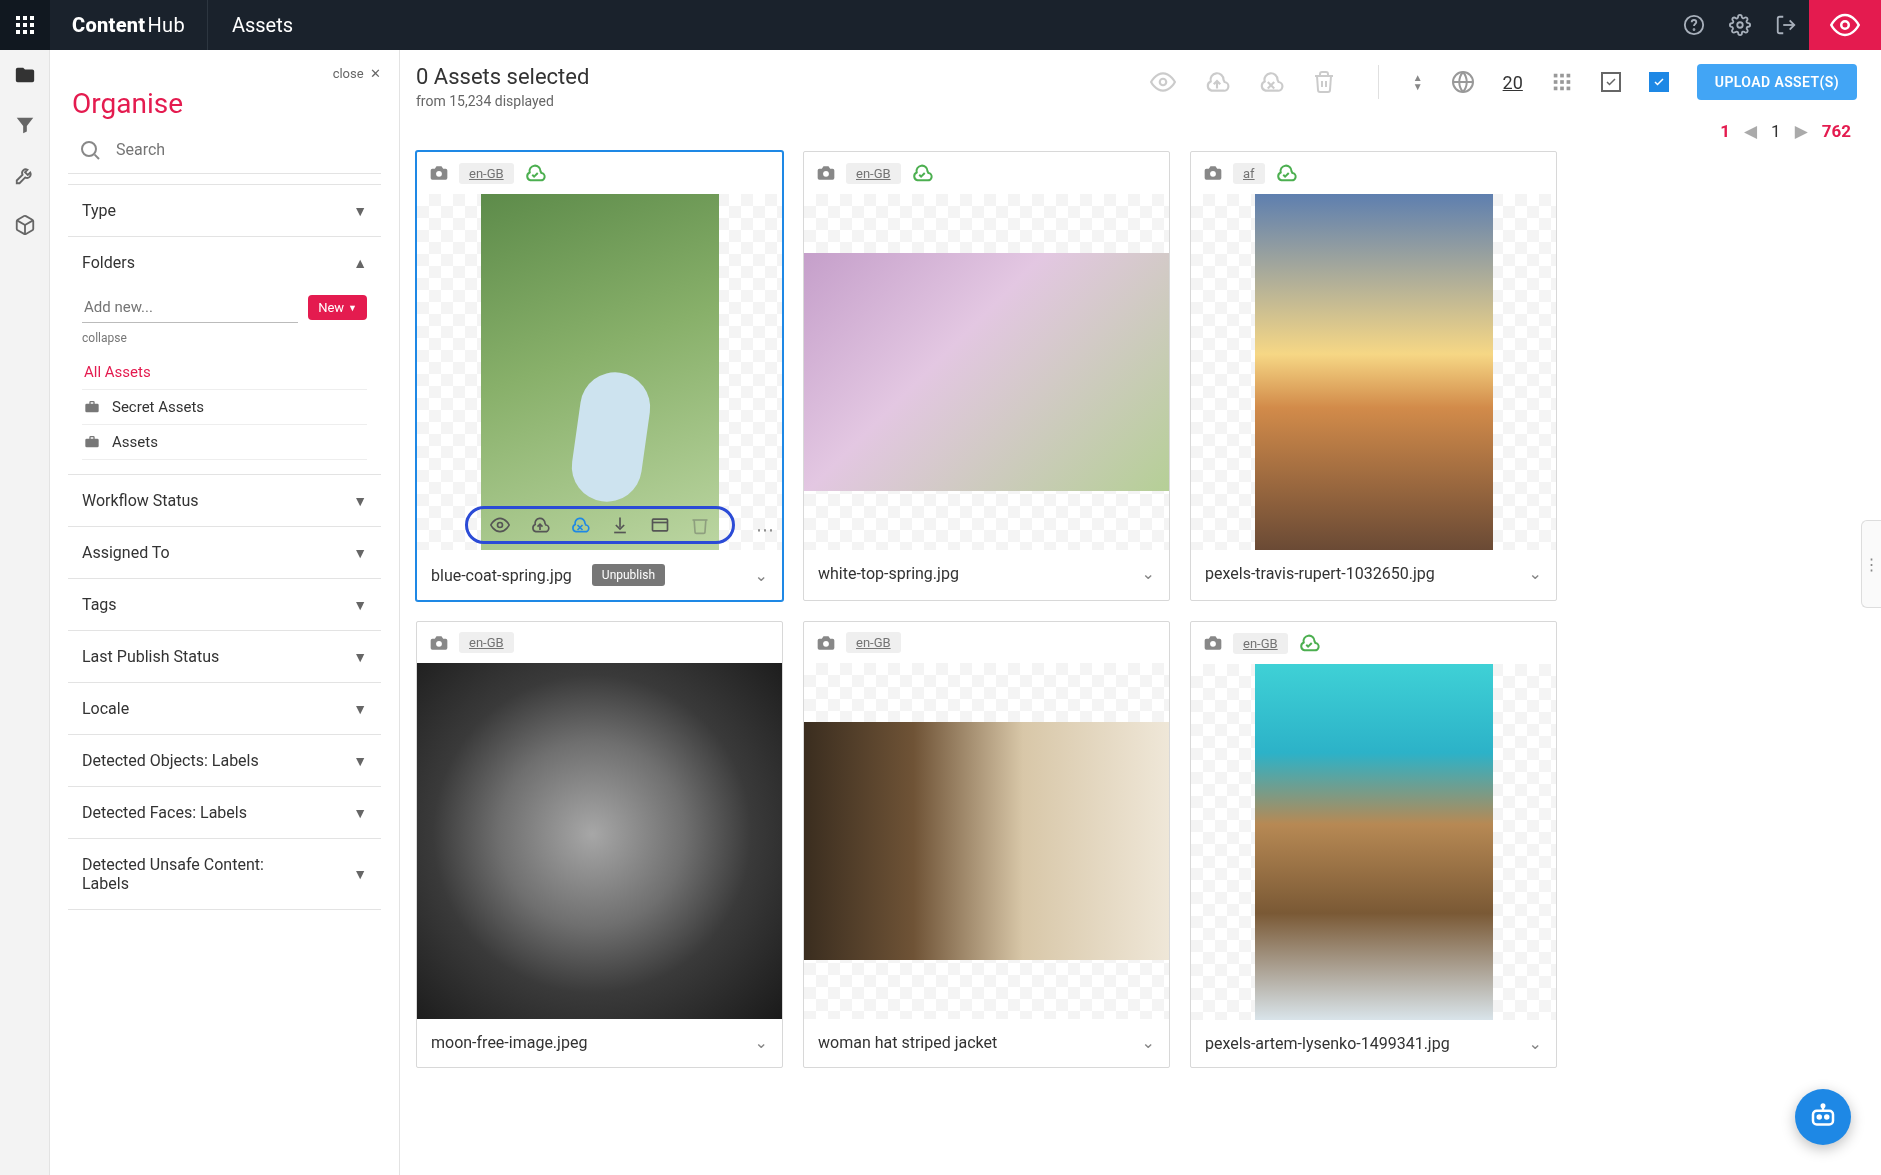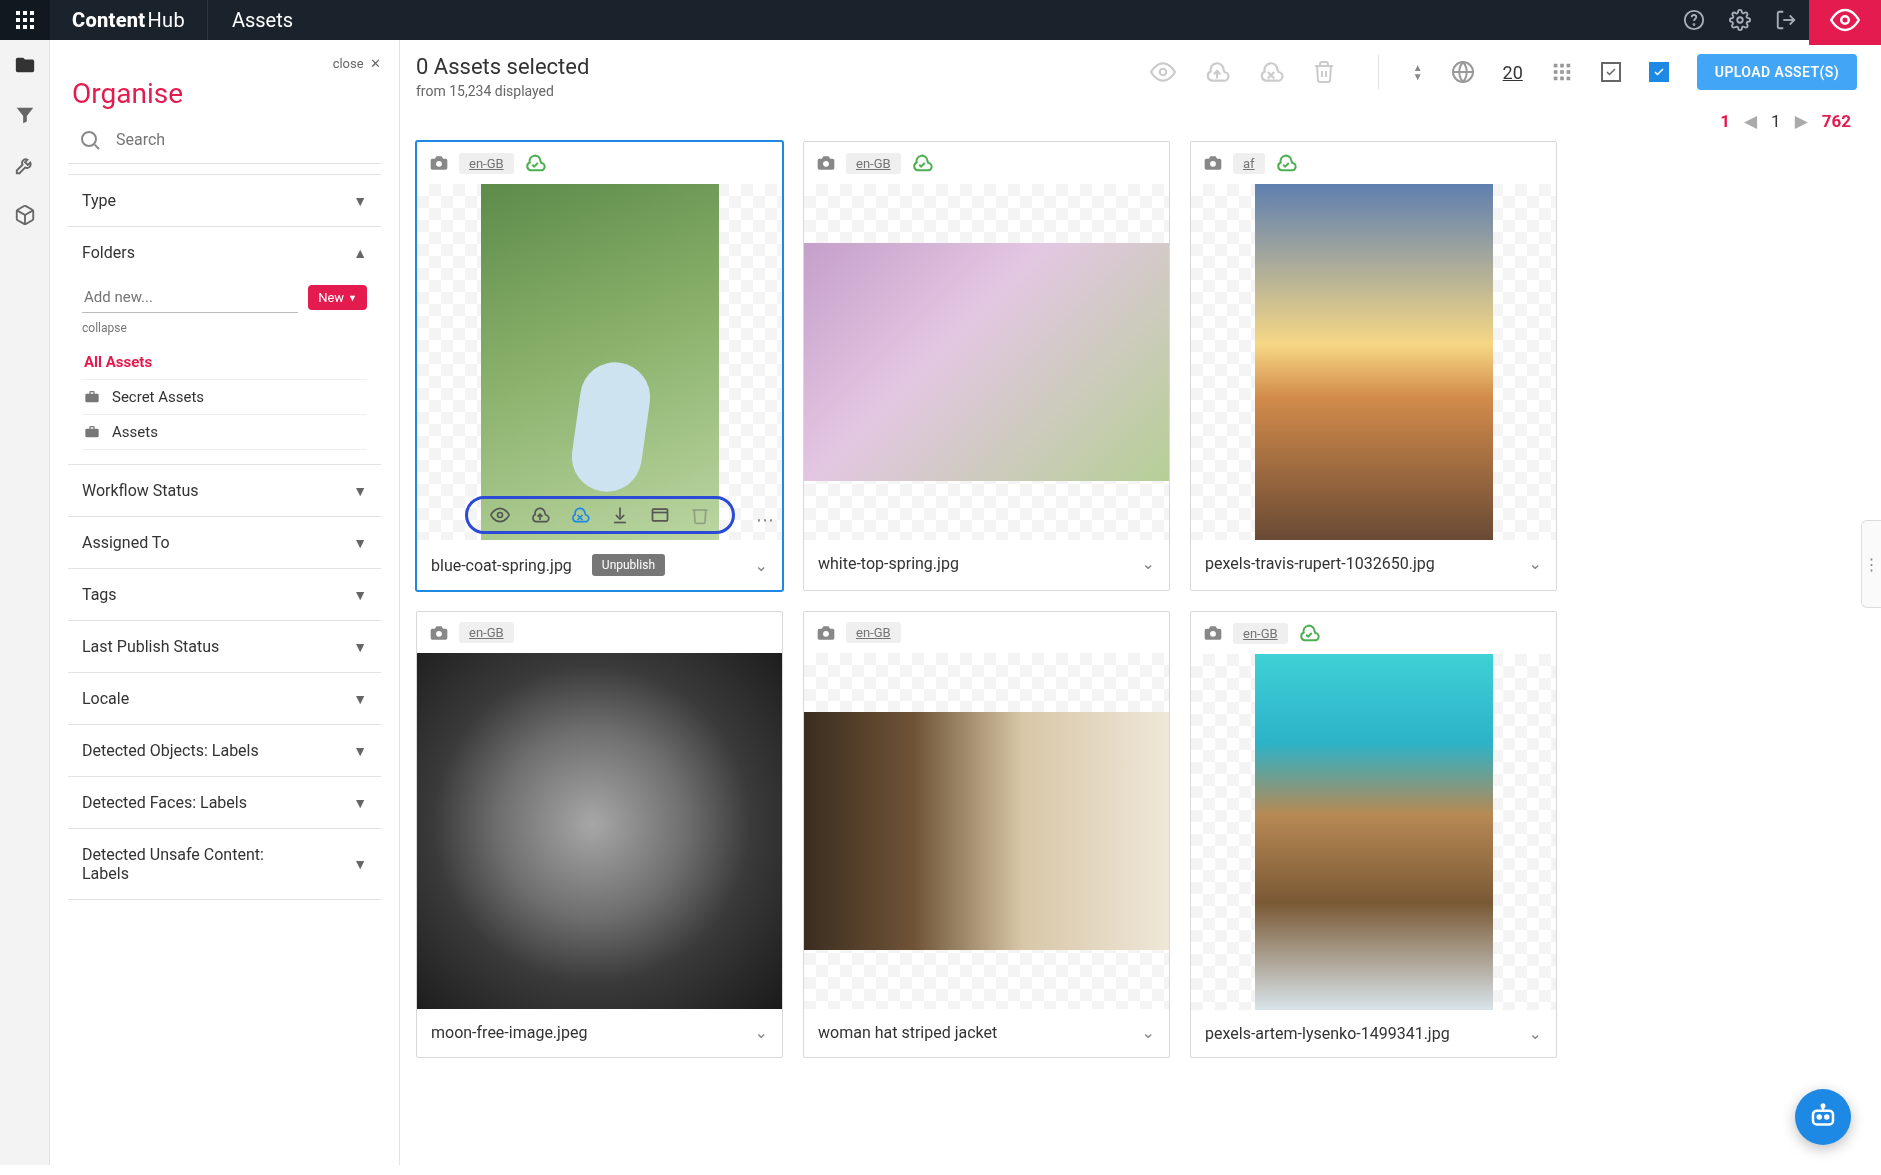--- a/index.html
+++ b/index.html
@@ -1,19 +1,19 @@
 <!DOCTYPE html>
 <html><head>
 <meta charset="utf-8">
 <style>
 * { margin:0; padding:0; box-sizing:border-box; font-family: -apple-system, BlinkMacSystemFont, "Segoe UI", Roboto, sans-serif; }
 body { background:#fff; overflow:hidden; width:1881px; height:1175px; }
 
 
-.topbar { height:40px; background:#1a222c; display:flex; align-items:center; color:#fff; }
+.topbar { height:50px; background:#1a222c; display:flex; align-items:center; color:#fff; }
 .topbar .grid-apps { width:50px; height:50px; display:flex; align-items:center; justify-content:center; background:#111820; cursor:pointer;}
 .topbar .brand { font-weight:700; font-size:20px; letter-spacing:0.3px; padding:0 22px; border-right:1px solid #2d3640; height:100%; display:flex; align-items:center;}
 .topbar .brand .bold{font-weight:800;}
 .topbar .brand .light{font-weight:400;}
 .topbar .section-name { padding: 0 24px; font-size:20px; color:#fff;}
 .topbar .spacer { flex:1; }
 .topbar .top-icon { width:46px; height:50px; display:flex; align-items:center; justify-content:center; color:#a8b0bb; cursor:pointer;}
 .topbar .preview { width:72px; background:#e41b4f; color:#fff; height:50px; display:flex; align-items:center; justify-content:center;}
 
 
@@ -33,21 +33,21 @@
 .accordion { border-top:1px solid #e3e3e3; margin:0 8px;}
 .acc-item { border-bottom:1px solid #e3e3e3;}
 .acc-header { padding:16px 14px; font-size:16px; color:#333; display:flex; justify-content:space-between; align-items:center; cursor:pointer;}
 .acc-header .chev { color:#666; font-size:14px;}
 .acc-body { padding:4px 14px 14px 14px; font-size:15px; color:#444;}
 .addnew-row { display:flex; align-items:center; gap:10px; margin-bottom:8px;}
 .addnew-row input { flex:1; border:none; border-bottom:1px solid #bbb; padding:6px 2px; font-size:15px; color:#777; background:transparent; outline:none;}
 .new-btn { background:#e41b4f; color:#fff; font-size:13px; padding:5px 10px; border-radius:4px; cursor:pointer; display:flex; align-items:center; gap:4px;}
 .collapse-link { font-size:12px; color:#777; margin-bottom:10px; cursor:pointer; }
 .folder-list .folder-row { padding:8px 2px; border-bottom:1px solid #eee; font-size:15px; color:#333; display:flex; align-items:center; gap:10px; cursor:pointer;}
-.folder-list .folder-row.all { color:#e41b4f; font-weight:700;}
+.folder-list .folder-row.all { color:#e41b4f; font-weight:400;}
 .folder-icon { color:#777; width:18px; }
 
 
 .main { flex:1; display:flex; flex-direction:column; overflow:hidden;}
 .main-head { padding:14px 24px 8px 16px; display:flex; align-items:flex-start;}
 .main-head .texts .selcount { font-size:22px; color:#333; font-weight:400;}
 .main-head .texts .fromcount { font-size:14px; color:#666; margin-top:4px;}
 .main-head .spacer2 { flex:1;}
 .head-icons { display:flex; align-items:center; gap:28px; color:#999;}
 .head-icons .disabled { opacity:0.5;}

